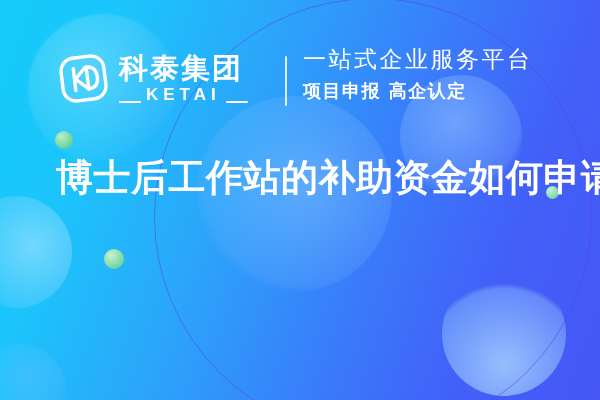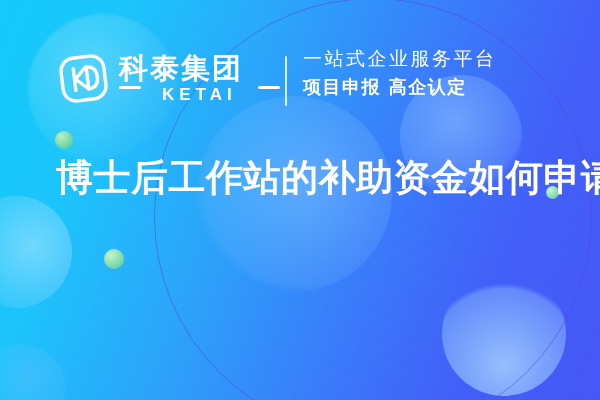--- a/index.html
+++ b/index.html
@@ -42,31 +42,31 @@
   #header{position:absolute;left:0;top:8px;width:544px;height:120px;}
 
   #logo-block{position:absolute;left:57px;top:44px;display:flex;align-items:center;gap:9px;}
 
   .logo-mark{width:53px;height:53px;position:relative;flex:none;}
   .logo-mark svg{display:block;}
 
   .logo-words{display:flex;flex-direction:column;justify-content:center;}
   .logo-cn{font-size:29px;font-weight:700;color:#ffffff;letter-spacing:2px;line-height:1;
            font-family:"DejaVu Sans","Liberation Sans",sans-serif;}
-  .logo-en{display:flex;align-items:flex-start;gap:21px;margin-top:3px;}
+  .logo-en{display:flex;align-items:flex-end;gap:5px;margin-top:3px;}
   .logo-en .bar{height:2.5px;width:22px;background:#ffffff;border-radius:2px;}
   .logo-en .txt{font-size:17px;font-weight:700;color:#ffffff;letter-spacing:5px;line-height:1;
                 font-family:"Liberation Sans",sans-serif;}
 
   #divider{position:absolute;left:285px;top:48px;width:2px;height:50px;
            background:rgba(255,255,255,.82);border-radius:2px;}
 
   #slogan{position:absolute;left:303px;top:40px;}
-  .slogan-main{font-size:19px;color:#ffffff;letter-spacing:2.5px;line-height:1.15;
-               font-family:Liberation Serif, serif;font-weight:400;}
+  .slogan-main{font-size:23px;color:#ffffff;letter-spacing:2.5px;line-height:1.15;
+               font-family:Liberation Mono, monospace;font-weight:400;}
   .slogan-sub{font-size:18px;color:#ffffff;letter-spacing:1.5px;margin-top:7px;line-height:1.15;
               font-family:"DejaVu Sans","Liberation Sans",sans-serif;font-weight:700;}
 
   
   #headline{position:absolute;left:56px;top:152px;width:520px;}
   .headline-line{font-size:37px;font-weight:700;color:#ffffff;line-height:1.42;letter-spacing:.5px;
                  white-space:nowrap;font-family:"DejaVu Sans","Liberation Sans",sans-serif;}
 </style>
 </head>
 <body>

